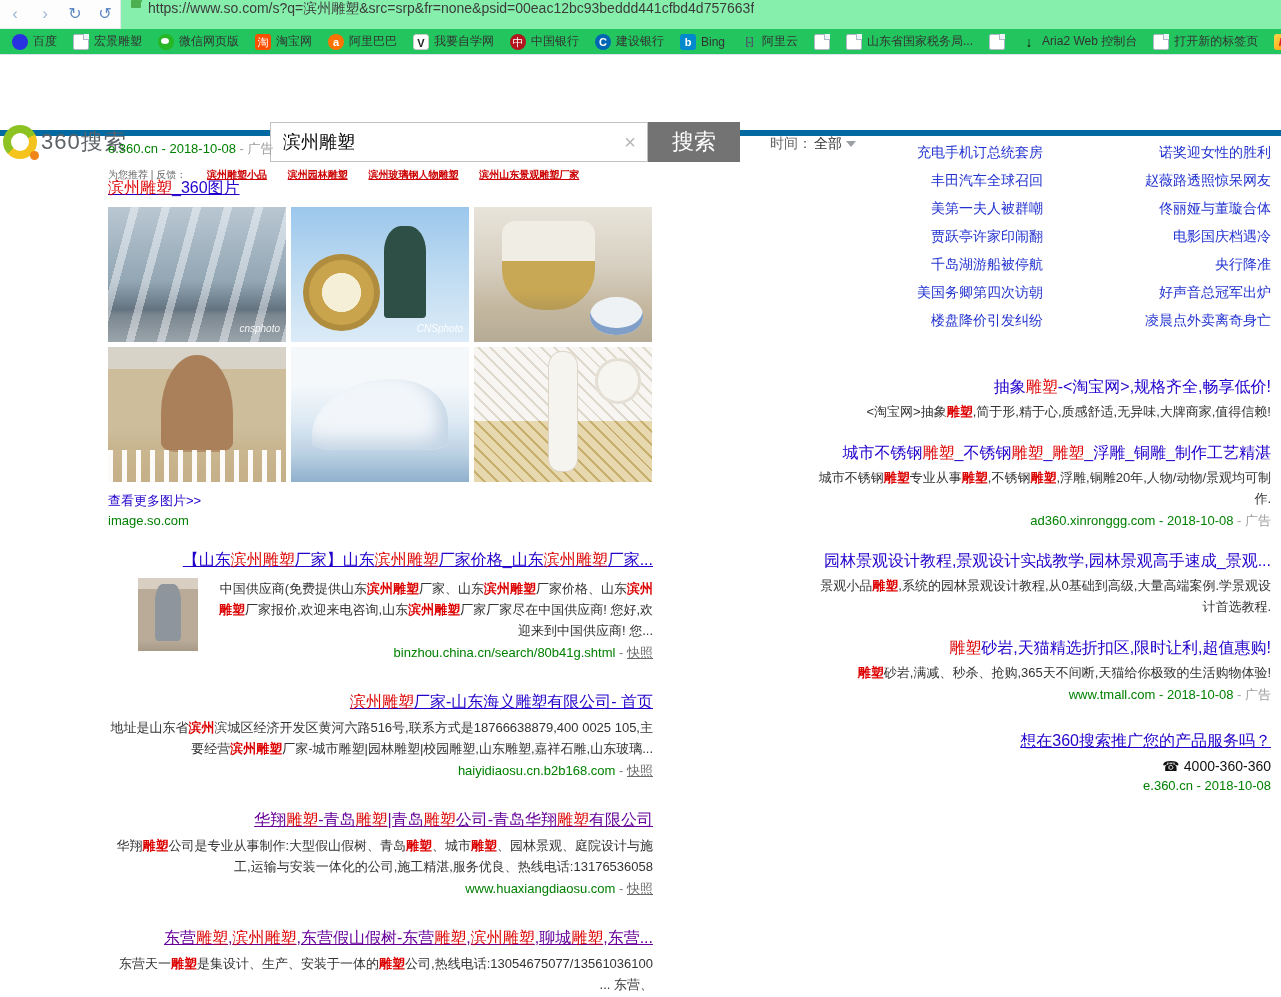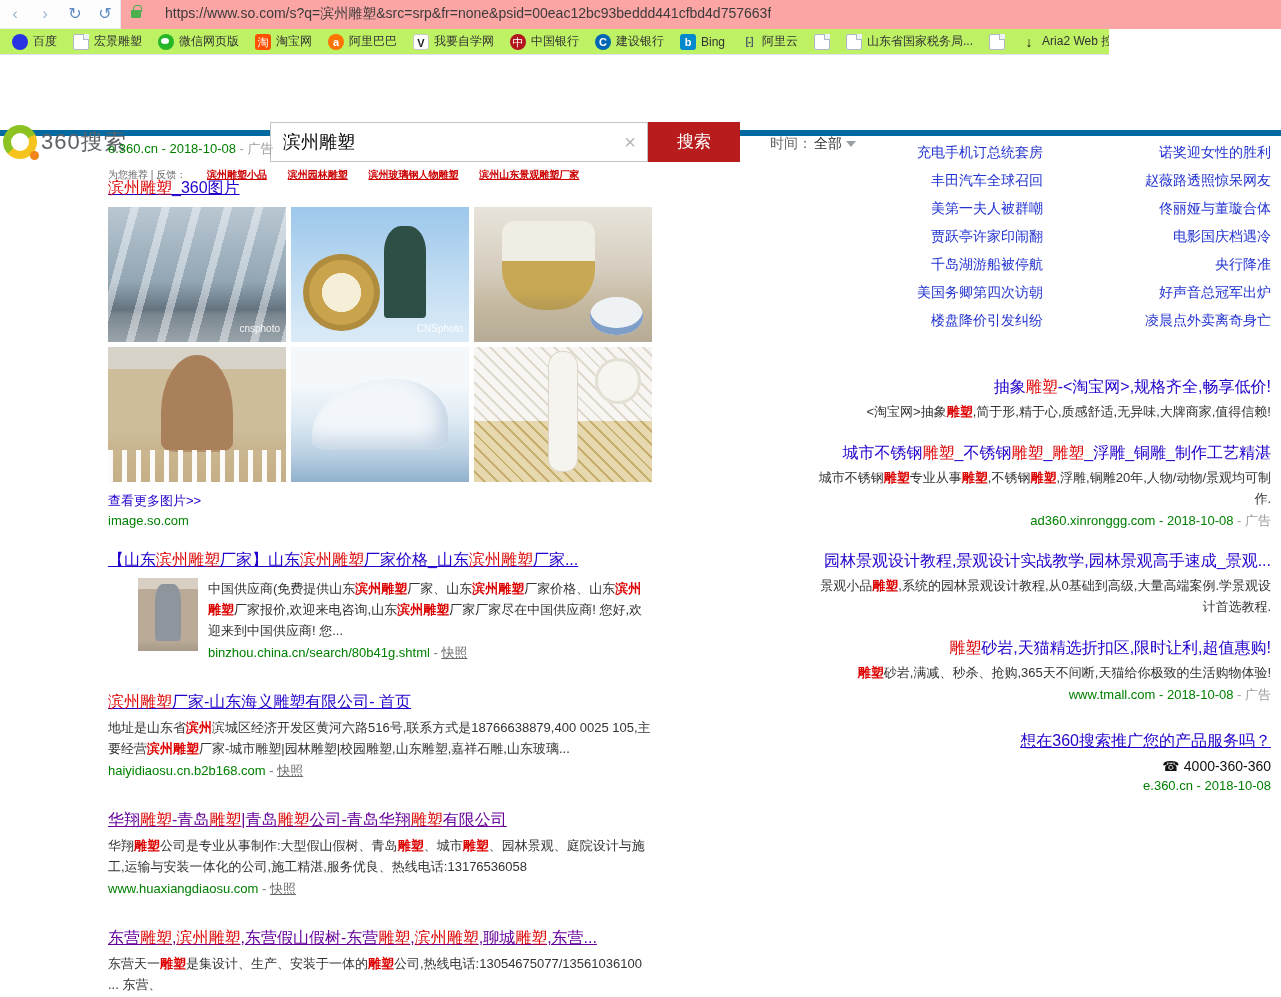--- a/index.html
+++ b/index.html
@@ -8,30 +8,30 @@
     font-family: "Liberation Sans", "DejaVu Sans", sans-serif;
     background:#fff; color:#333; position:relative; overflow:hidden;
   }
   a { cursor:pointer; }
 
   
   .toolbar { position:absolute; top:0; left:0; width:1281px; height:29px;
     background:#fdfdfd; display:flex; align-items:center; border-bottom:1px solid #e8ecf2; }
   .nav-btn { width:30px; text-align:center; font-size:17px; color:#9db9d6; line-height:28px; }
   .nav-btn.refresh { color:#5d8ac2; font-size:16px; }
-  .url-bar { flex:1; height:29px; display:flex; align-items:center; gap:24px;
-    border-left:1px solid #e4e9f0; padding:0 10px; background:#fca5a5; }
+  .url-bar { flex:1; height:29px; display:flex; gap:7px;
+    border-left:1px solid #e4e9f0; padding:0 10px; background:#86efac; }
   .lock-icon { width:10px; height:8px; background:#4caf50; border-radius:1px; position:relative; flex:none; }
   .lock-icon::before { content:""; position:absolute; top:-5px; left:1.5px; width:7px; height:6px;
     border:1.5px solid #4caf50; border-bottom:none; border-radius:4px 4px 0 0; }
   .url-text { font-size:14px; color:#3c3c3c; white-space:nowrap; overflow:hidden; }
 
   
-  .bookmarks { position:absolute; top:29px; left:0; width:1109px; height:26px;
-    background:#bef264; border-bottom:1px solid #dde3ed; display:flex; align-items:center;
+  .bookmarks { position:absolute; top:29px; left:0; width:1281px; height:26px;
+    background:#22c55e; border-bottom:1px solid #dde3ed; display:flex; align-items:center;
     padding:0 4px; overflow:hidden; }
   .bm { display:flex; align-items:center; padding:0 8px; height:22px; border-radius:2px; flex:none; }
   .bm-icon { width:16px; height:16px; font-size:11px; line-height:16px; text-align:center;
     color:#fff; border-radius:3px; flex:none; font-weight:bold; }
   .bm-label { font-size:12px; color:#333; margin-left:5px; white-space:nowrap; }
   .bm-label:empty { margin-left:0; }
   .baidu-icon { background:#2932e1; border-radius:50%; }
   .page-icon { background:#fff; border:1px solid #aeb8c6; border-radius:2px; position:relative; }
   .page-icon::before { content:""; position:absolute; right:-1px; top:-1px; width:5px; height:5px;
     background:#eef2f9; border-left:1px solid #aeb8c6; border-bottom:1px solid #aeb8c6; }
@@ -56,22 +56,22 @@
     background:conic-gradient(from -135deg,#8cc322 0 55%,#f4c31d 55% 100%); }
   .logo-ring::before { content:""; position:absolute; inset:8px; background:#fff; border-radius:50%; }
   .logo-ring::after { content:""; position:absolute; right:-2px; bottom:-1px; width:9px; height:9px;
     border-radius:50%; background:#f08519; }
   .logo-text { font-size:22px; color:#5d6368; margin-left:4px; letter-spacing:1px; }
   .search-box { position:absolute; left:270px; top:67px; width:378px; height:40px;
     border:1px solid #c2c2c2; background:#fff; display:flex; align-items:center; }
   .search-query { flex:1; border:none; outline:none; font-size:18px; color:#000; padding:0 12px;
     font-family:inherit; background:transparent; }
   .clear-x { width:34px; text-align:center; font-size:20px; color:#b5b5b5; }
-  .search-btn { position:absolute; left:648px; top:67px; width:92px; height:40px; background:#b91c1c;
-    color:#fff; font-size:17px; text-align:center; line-height:40px; border:none; font-family:inherit; }
+  .search-btn { position:absolute; left:648px; top:67px; width:92px; height:40px; background:#737373;
+    color:#fff; font-size:22px; text-align:center; line-height:40px; border:none; font-family:inherit; }
   .time-filter { position:absolute; left:770px; top:80px; font-size:14px; }
   .time-filter .tf-label { color:#666; }
   .time-filter .tf-value { color:#333; margin-left:2px; }
   .caret-down { display:inline-block; margin-left:4px; width:0; height:0;
     border-left:5px solid transparent; border-right:5px solid transparent; border-top:6px solid #9aa0a6;
     vertical-align:middle; }
   .rec-row { position:absolute; left:108px; top:113px; font-size:10px; }
   .rec-label { color:#666; }
   .rec-link { color:#c00; font-weight:bold; text-decoration:underline; margin-left:18px; }
 
@@ -84,21 +84,21 @@
   .adlabel { color:#9e9e9e; }
   .sep { color:#777; }
   .snapshot { color:#6a6a6a; text-decoration:underline; }
   .top-ad-snippet { margin-top:6px; }
 
   .imgs-title { display:block; margin-top:20px; font-size:16px; text-decoration:underline; color:#2200cc; }
   .imgs-title .hl, .r-title .hl, .ad-title .hl { color:#dd0000; }
   .img-grid { margin-top:8px; display:grid; grid-template-columns:repeat(3,178px); gap:5px; width:545px; }
   .img-ph { width:178px; height:135px; position:relative; overflow:hidden; }
   .wm { position:absolute; right:6px; bottom:8px; color:rgba(255,255,255,.9); font-size:10px;
-    z-index:3;margin-left:32px; }
+    font-style:italic; z-index:3;margin-left:32px; }
   .img-1 { background:
       repeating-linear-gradient(105deg, rgba(255,255,255,0) 0 22px, rgba(250,252,255,.45) 22px 30px),
       linear-gradient(180deg,#b9c7d2 0%,#93a6b4 55%,#647380 76%,#7b8790 80%,#9aa4ab 100%); }
   .img-2 { background:linear-gradient(180deg,#9cc7ec 0%,#c2ddf2 55%,#dcebf7 100%); }
   .img-2::before { content:""; position:absolute; right:24%; top:14%; width:24%; height:68%;
     background:#2e4f46; border-radius:40% 40% 8% 8%/28% 28% 4% 4%; }
   .img-2::after { content:""; position:absolute; left:7%; bottom:8%; width:36%; height:48%;
     border-radius:50%; border:6px solid #b08d3e;
     background:radial-gradient(circle,#f5efd8 0 42%,#c9a44c 43% 100%); }
   .img-3 { background:linear-gradient(180deg,#e8e4da 0%,#d6cec0 45%,#c4b79f 75%,#b5ab96 100%); }
@@ -120,21 +120,21 @@
   .img-6 { background:
       repeating-linear-gradient(45deg,rgba(255,255,255,.55) 0 7px,rgba(196,186,166,.35) 7px 9px),
       linear-gradient(180deg,#efeae2 0 55%,#c9a94f 55% 100%); }
   .img-6::before { content:""; position:absolute; left:42%; top:4%; width:16%; height:88%;
     background:#f6f4ef; border-radius:45% 45% 40% 40%/12% 12% 10% 10%;
     box-shadow:0 0 0 1px #ddd6c8; }
   .img-6::after { content:""; position:absolute; right:6%; top:8%; width:26%; height:34%;
     background:#f7f5f0; border-radius:50%; box-shadow:inset 0 0 0 3px #e4dfd4; }
   .more-link { display:inline-block; margin-top:10px; font-size:13px; color:#2200cc; }
 
-  .result { margin-top:24px; }
+  .result { margin-top:24px;text-align:right; }
   .result.gap-lg { margin-top:30px; }
   .r-title { display:inline-block; font-size:16px; text-decoration:underline; color:#2200cc; line-height:20px; }
   .r-title.visited { color:#660099; }
   .r-body { display:flex; margin-top:8px; }
   .r-thumb-wrap { margin:0 10px 0 30px; flex:none; }
   .thumb { width:60px; height:73px; position:relative;
     background:linear-gradient(180deg,#d8cfc2 0 15%,#b9ab98 15% 85%,#a79a88 100%); }
   .thumb::before { content:""; position:absolute; left:28%; top:8%; width:44%; height:78%;
     background:#8e959c; border-radius:30% 30% 10% 10%; }
   .r-snippet { flex:1; }

